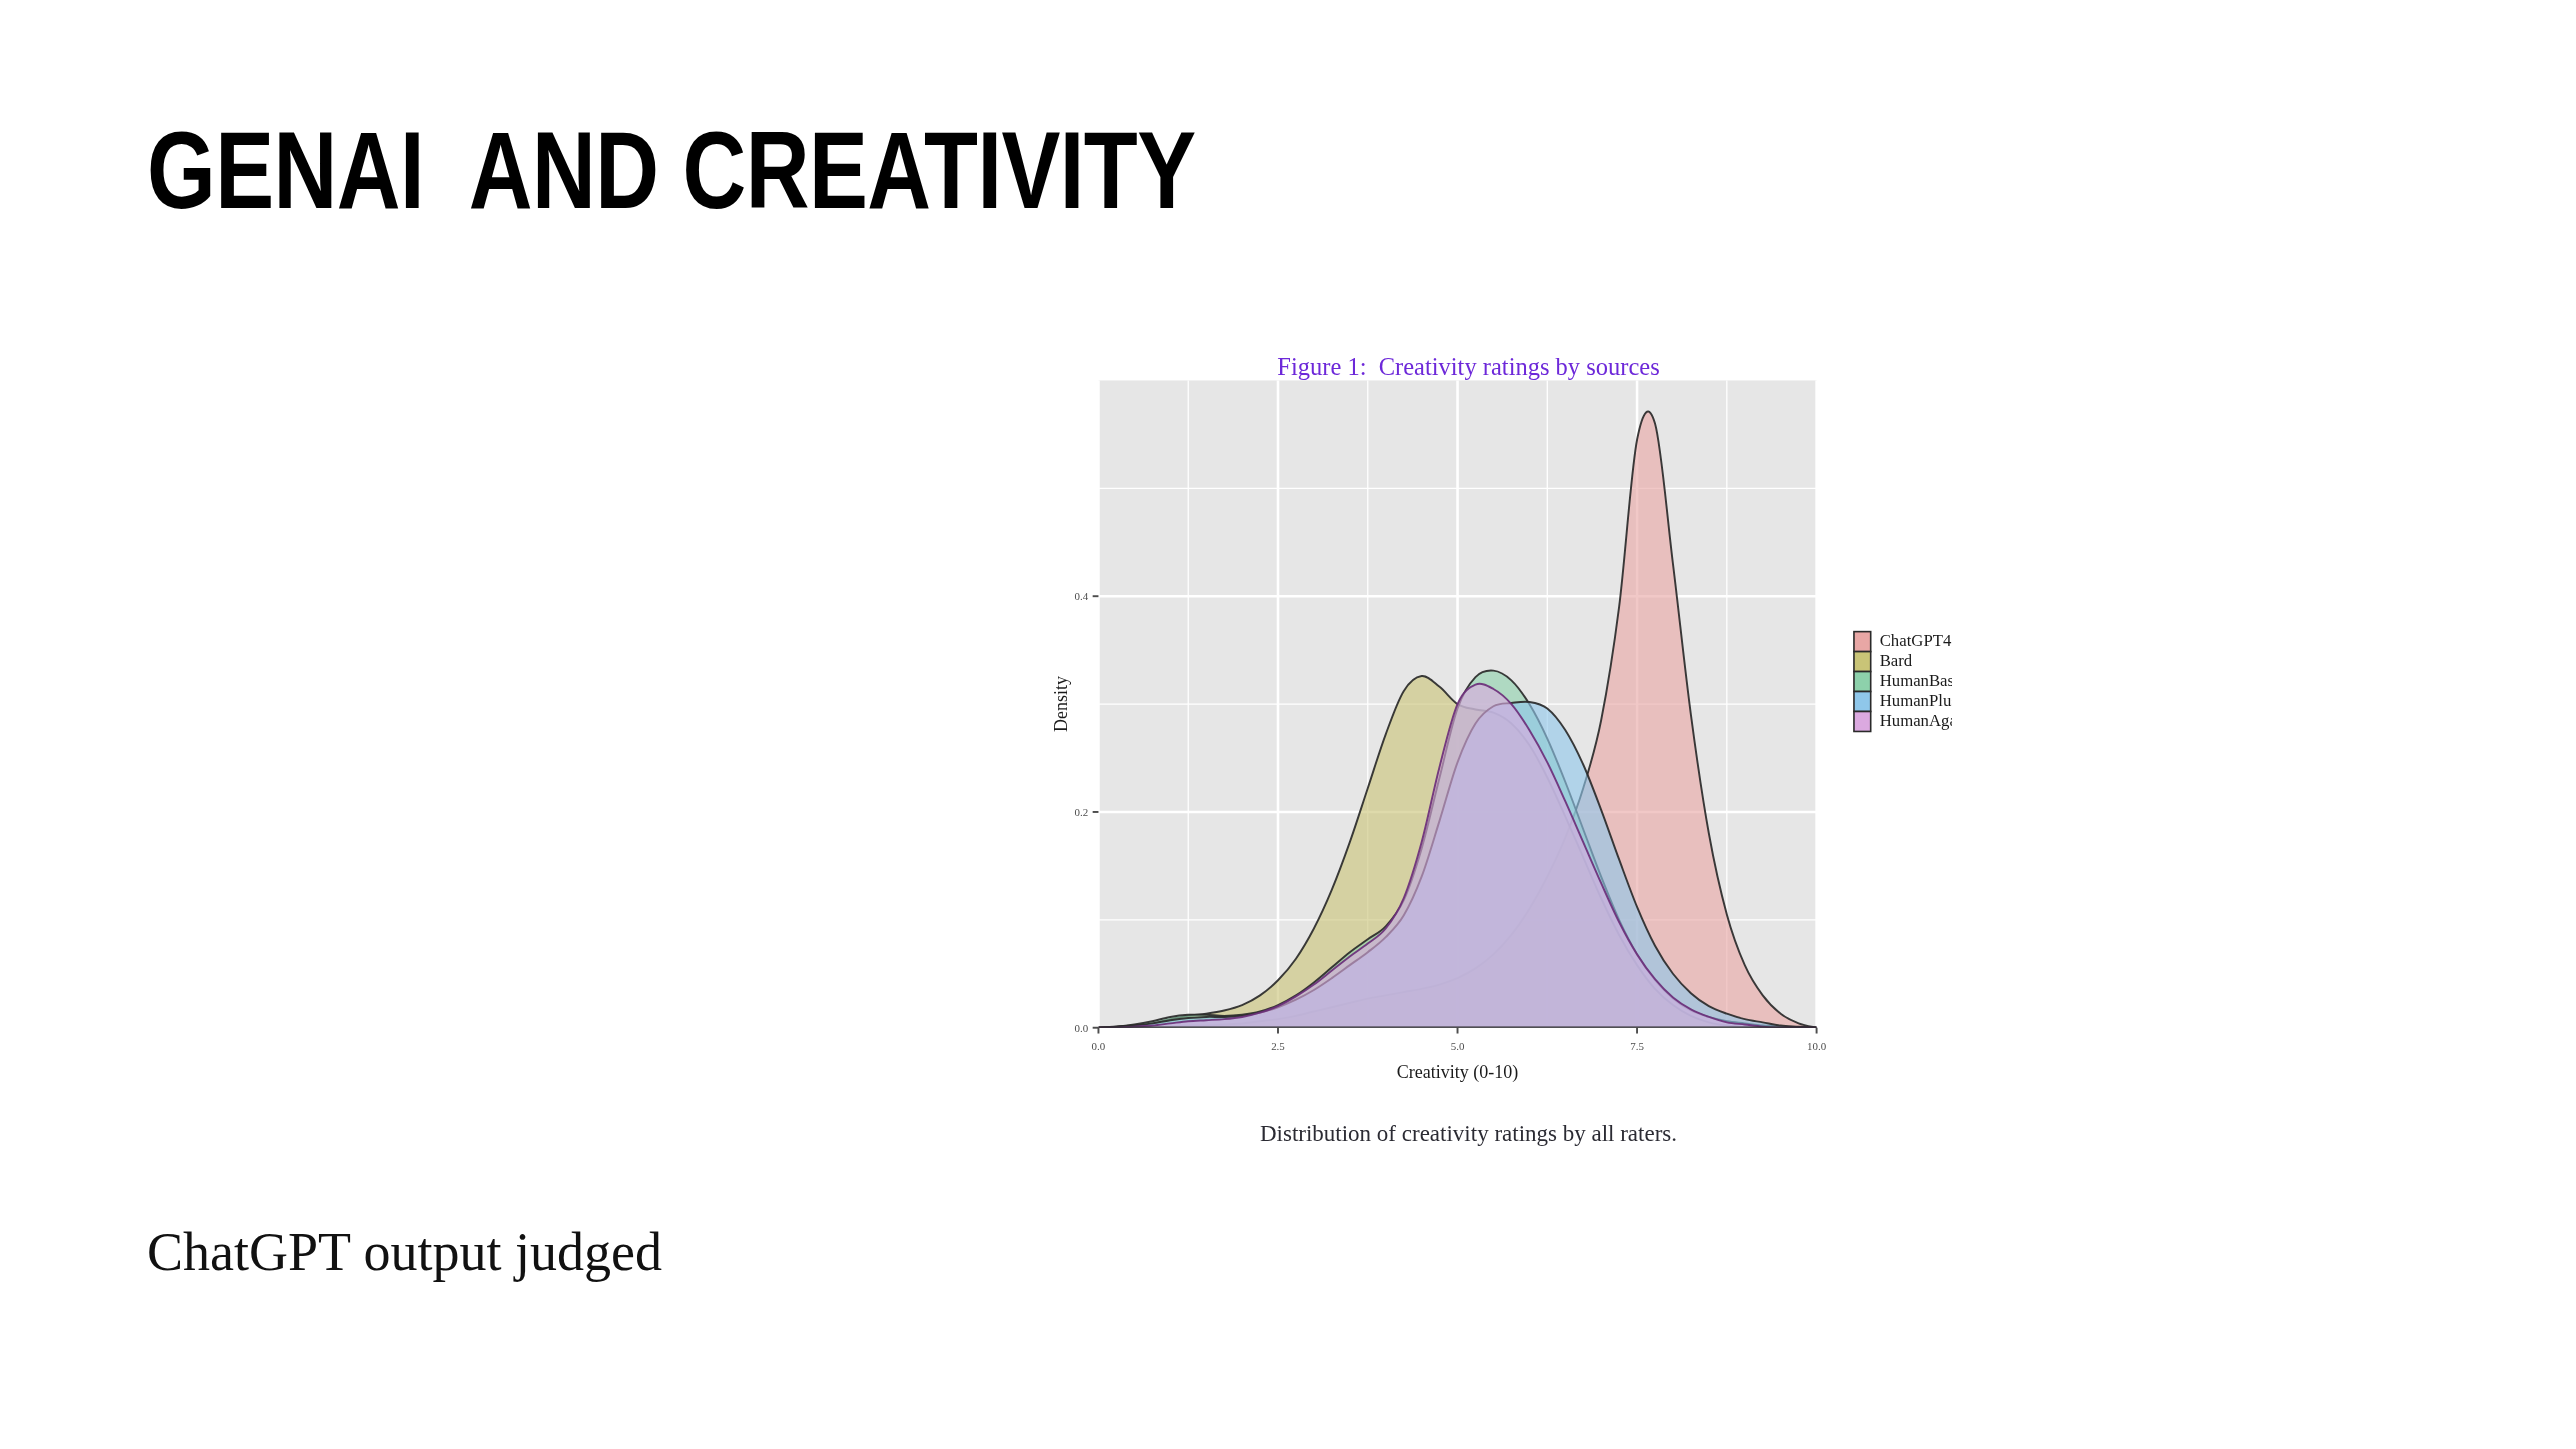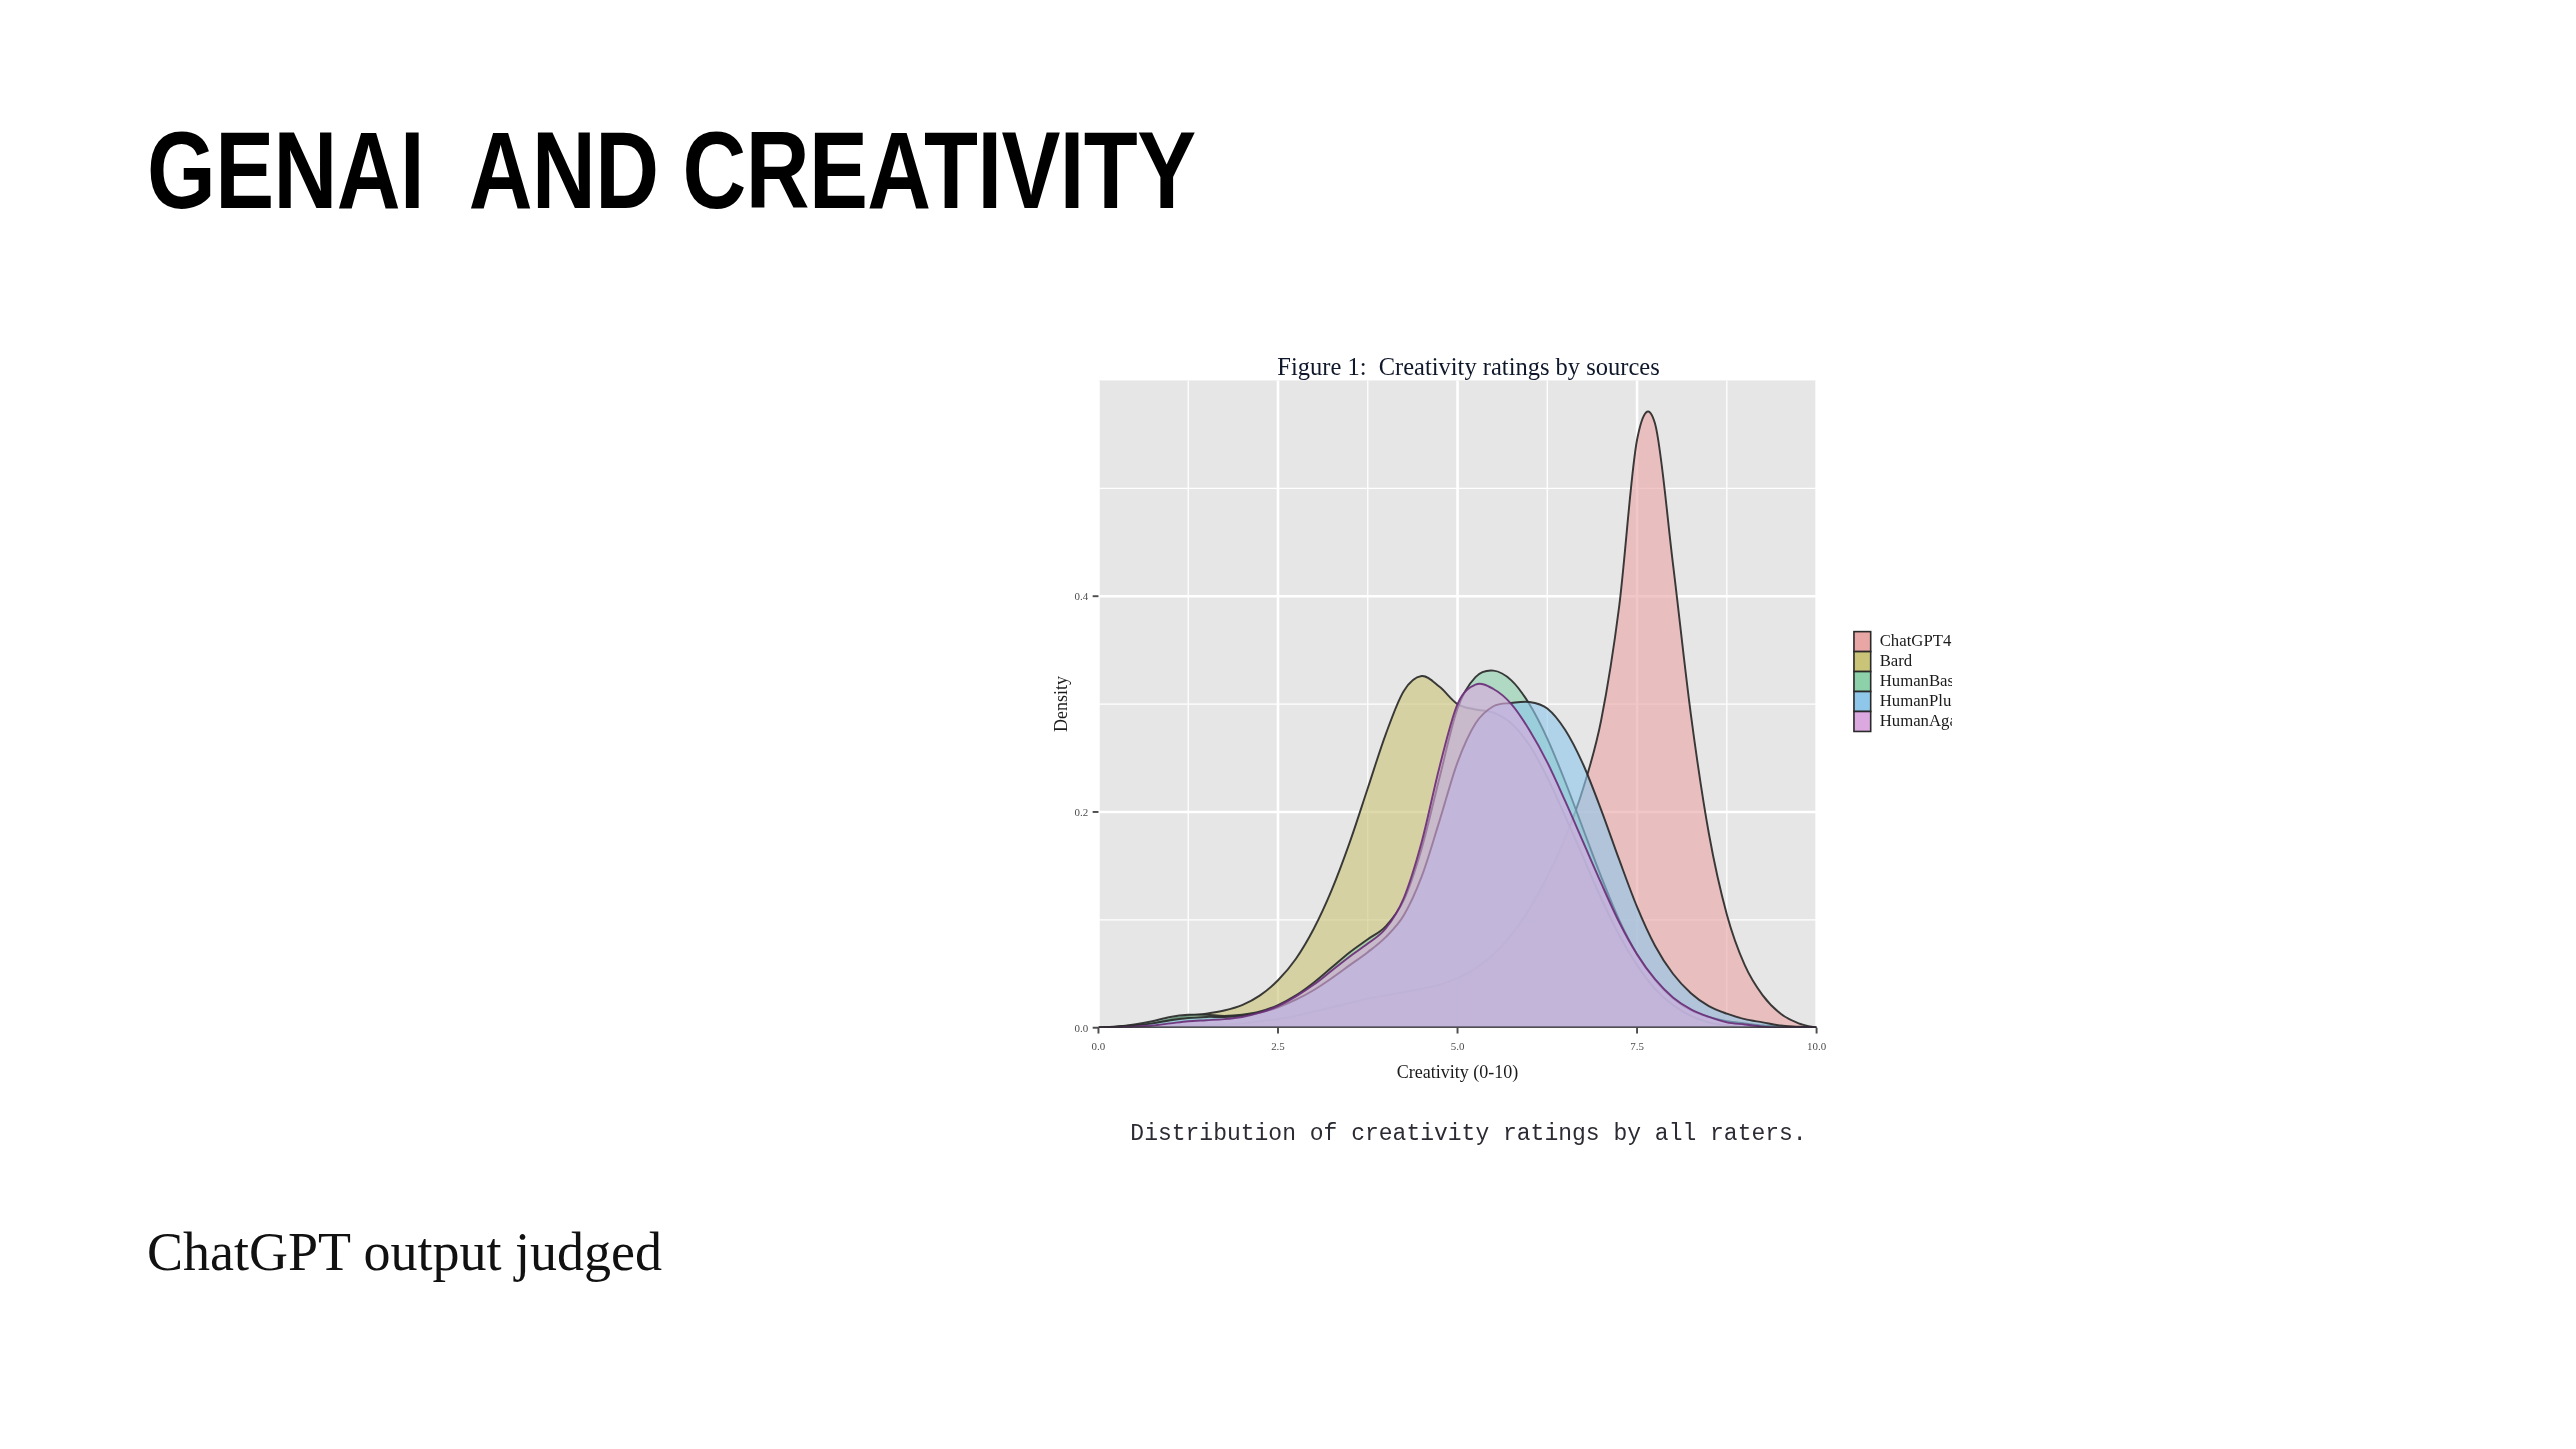--- a/index.html
+++ b/index.html
@@ -44,27 +44,27 @@
   .figure{
     position:absolute;
     left:1050px; top:348px;
     width:902px; height:824px;
   }
   .figure-title{
     position:absolute; left:0; top:5.2px; width:837px;
     text-align:center;
     font-family:"Liberation Serif", serif;
     font-size:24.5px;
-    color:#0f172a;
+    color:#6d28d9;
     white-space:pre;
   }
   .figure-caption{
     position:absolute; left:0; top:773px; width:837px;
     text-align:center;
-    font-family:Liberation Mono, monospace;
+    font-family:Liberation Serif, serif;
     font-size:23px;
     color:#2b2b33;
     white-space:pre;
   }
   .chart-svg{ position:absolute; left:0; top:26px; }
 
   .axis-tick-label{
     font-family:"Liberation Serif", serif;
     font-size:17px;
     fill:#4d4d4d;

